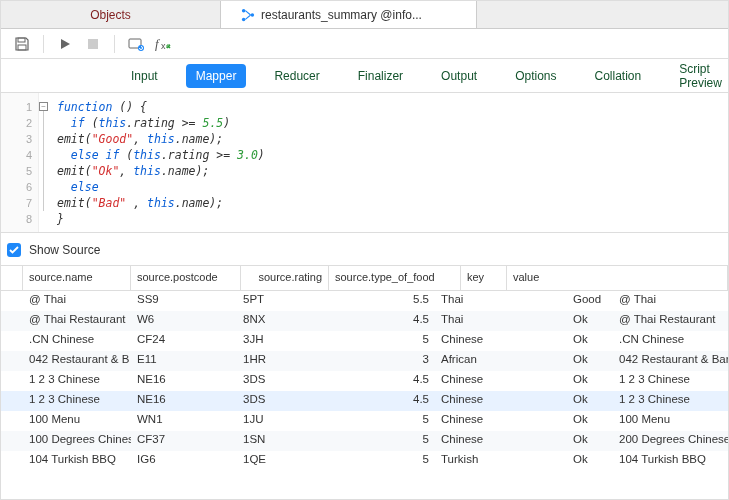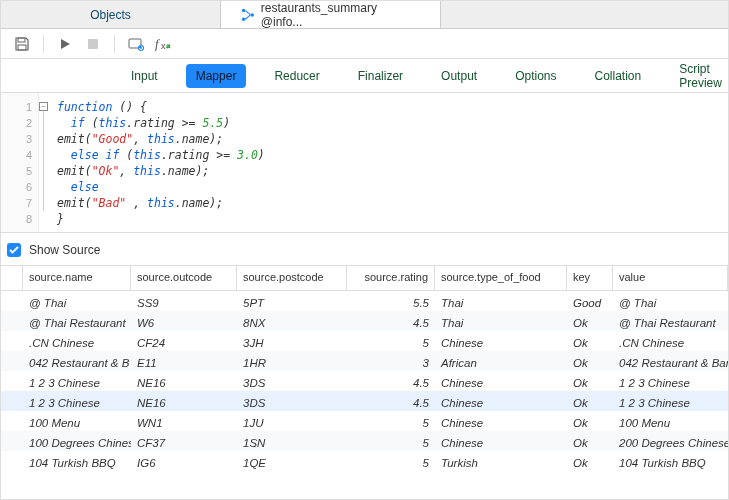--- a/index.html
+++ b/index.html
@@ -1,70 +1,70 @@
 <!DOCTYPE html>
 <html><head>
 <meta charset="utf-8">
 <style>
   * { box-sizing: border-box; margin: 0; padding: 0; }
   body { font-family: -apple-system, BlinkMacSystemFont, "Segoe UI", Arial, sans-serif; font-size: 12px; color: #333; background: #fff; width: 729px; height: 500px; overflow: hidden; border: 1px solid #ddd; }
   
   .tabbar { display: flex; background: #eee; border-bottom: 1px solid #ccc; height: 28px; }
-  .tab { padding: 6px 20px; display: flex; align-items: center; gap: 6px; border-right: 1px solid #ccc; cursor: pointer; color: #0c4a6e; }
+  .tab { padding: 6px 20px; display: flex; align-items: center; gap: 6px; border-right: 1px solid #ccc; cursor: pointer; color: #7f1d1d; }
   .tab.active { background: #fff; color: #333; }
   .tab .icon { width: 14px; height: 14px; }
   
   .toolbar { display: flex; align-items: center; height: 30px; padding: 0 10px; border-bottom: 1px solid #ddd; gap: 6px; }
   .tbbtn { width: 22px; height: 22px; display: flex; align-items: center; justify-content: center; color: #666; cursor: pointer; }
   .tbbtn.disabled { color: #bbb; }
   .divider { width: 1px; height: 18px; background: #ddd; margin: 0 4px; }
   
   .subtabs { display: flex; align-items: center; height: 34px; border-bottom: 1px solid #ddd; padding-left: 120px; gap: 18px; }
   .subtab { padding: 5px 10px; border-radius: 4px; cursor: pointer; color: #14532d; }
-  .subtab.active { background: #1e88f9; color: #0f172a; }
+  .subtab.active { background: #1e88f9; color: #ffffff; }
   
   .editor { display: flex; background: #fff; border-bottom: 1px solid #ddd; height: 140px; }
   .gutter { width: 38px; background: #fafafa; border-right: 1px solid #eee; padding-top: 6px; text-align: right; }
   .gutter div { font-size: 11px; color: #aaa; line-height: 16px; padding-right: 6px; }
   .fold { width: 14px; padding-top: 6px; }
   .fold .box { width: 9px; height: 9px; border: 1px solid #888; font-size: 8px; line-height: 7px; text-align: center; color: #888; margin-top: 3px; }
   .fold .line { width: 1px; background: #ccc; margin-left: 4px; height: 100px; }
   .code { padding: 6px 4px; font-family: Menlo, Consolas, monospace; font-size: 11.5px; line-height: 16px; font-style: italic; }
   .kw { color: #0a5fd6; }
   .thiskw { color: #0a5fd6; }
   .str { color: #d32f2f; }
   .num { color: #2e9b3a; }
   
   .showsrc { display: flex; align-items: center; gap: 8px; padding: 10px 6px 8px; }
   .cbox { width: 14px; height: 14px; border-radius: 3px; background: #1e88f9; display: flex; align-items: center; justify-content: center; }
   .cbox svg { width: 10px; height: 10px; }
   
   .grid { width: 100%; }
   .gridhead { display: flex; border-top: 1px solid #ddd; border-bottom: 1px solid #ddd; background: #fff; height: 26px; }
   .gridhead .cell { padding: 5px 6px; border-right: 1px solid #ddd; font-size: 11px; color: #333; overflow: hidden; white-space: nowrap; }
-  .gridbody .row { display: flex; height: 20px; align-items: flex-end; font-style: italic; }
+  .gridbody .row { display: flex; height: 20px; align-items: flex-start; }
   .gridbody .row:nth-child(even) { background: #f7f9fb; }
   .gridbody .row.sel { background: #e8f2ff; }
   .gridbody .cell { padding: 2px 6px; font-size: 11.5px; overflow: hidden; white-space: nowrap; }
   .c0 { width: 22px; }
   .c1 { width: 108px; }
   .c2 { width: 106px; }
   .c3 { width: 110px; }
   .c4 { width: 88px; text-align: right; padding-right: 10px; }
   .gridhead .c4 { text-align: right; }
   .c5 { width: 132px; }
   .c6 { width: 46px; }
   .c7 { flex: 1; }
 </style>
 </head>
 <body>
 
 <div class="tabbar">
   <div class="tab" style="width:220px;justify-content:center;">Objects</div>
-  <div class="tab active" style="width:220px;">
+  <div class="tab active" style="width:256px;">
     <span class="icon">
       <svg viewBox="0 0 16 16">
           <circle cx="3" cy="3" r="2" fill="#1e88f9"></circle>
           <circle cx="3" cy="13" r="2" fill="#1e88f9"></circle>
           <circle cx="13" cy="8" r="2" fill="#1e88f9"></circle>
           <path d="M5 3 L11 8 M5 13 L11 8" stroke="#1e88f9" stroke-width="1.3" fill="none"></path>
         </svg>
     </span>
     <span>restaurants_summary @info...</span>
   </div>
@@ -151,21 +151,20 @@
         <path d="M1 5l2.5 2.5L9 2" stroke="#fff" stroke-width="1.8" fill="none"></path>
       </svg>
   </div>
   <span>Show Source</span>
 </div>
 
 <div class="grid">
   <div class="gridhead">
     <div class="cell c0"></div>
     <div class="cell c1">source.name</div>
-    <div class="cell c2">source.outcode</div>
     <div class="cell c3">source.postcode</div>
     <div class="cell c4">source.rating</div>
     <div class="cell c5">source.type_of_food</div>
     <div class="cell c6">key</div>
     <div class="cell c7">value</div>
   </div>
   <div class="gridbody" id="gridbody">
       <div class="row">
         <div class="cell c0"></div>
         <div class="cell c1">@ Thai</div>

